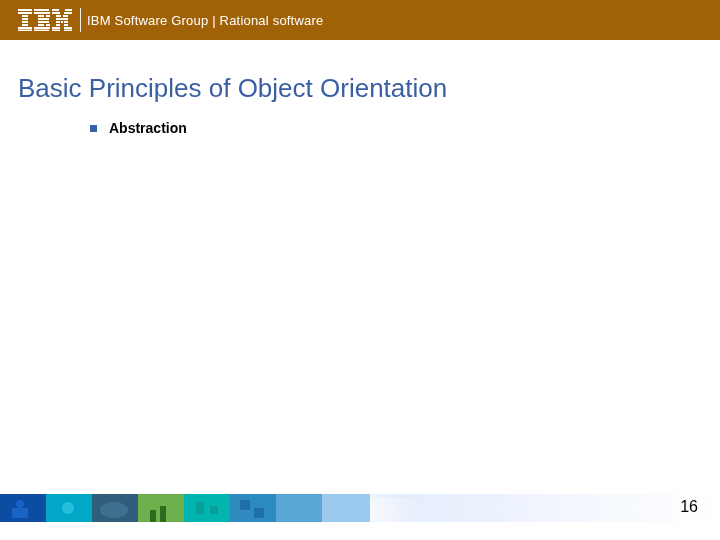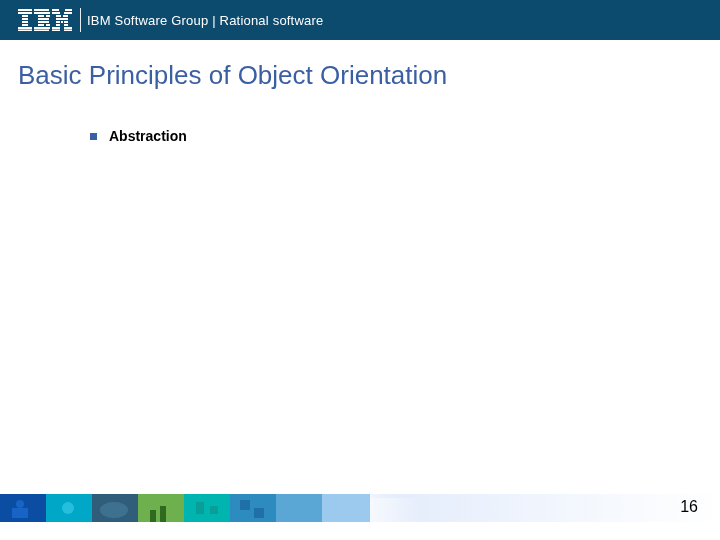--- a/index.html
+++ b/index.html
@@ -17,21 +17,21 @@
     height: 540px;
     position: relative;
     background: #ffffff;
   }
   .header-bar {
     position: absolute;
     top: 0;
     left: 0;
     width: 100%;
     height: 40px;
-    background: #0c4a6e;
+    background: #a16207;
     display: flex;
     align-items: center;
   }
   .ibm-logo {
     display: inline-flex;
     align-items: center;
     margin-left: 18px;
     margin-right: 6px;
   }
   .ibm-logo svg {
@@ -45,29 +45,29 @@
     opacity: 0.9;
   }
   .header-text {
     color: #ffffff;
     font-size: 13px;
     font-weight: 400;
     letter-spacing: 0.2px;
   }
   .title {
     position: absolute;
-    top: 60px;
+    top: 73px;
     left: 18px;
     font-size: 26px;
     color: #3b5fa3;
     font-weight: 400;
   }
   .bullets {
     position: absolute;
-    top: 128px;
+    top: 120px;
     left: 90px;
     right: 40px;
   }
   .bullet-item {
     display: flex;
     align-items: center;
     margin-bottom: 14px;
   }
   .bullet-square {
     width: 7px;

